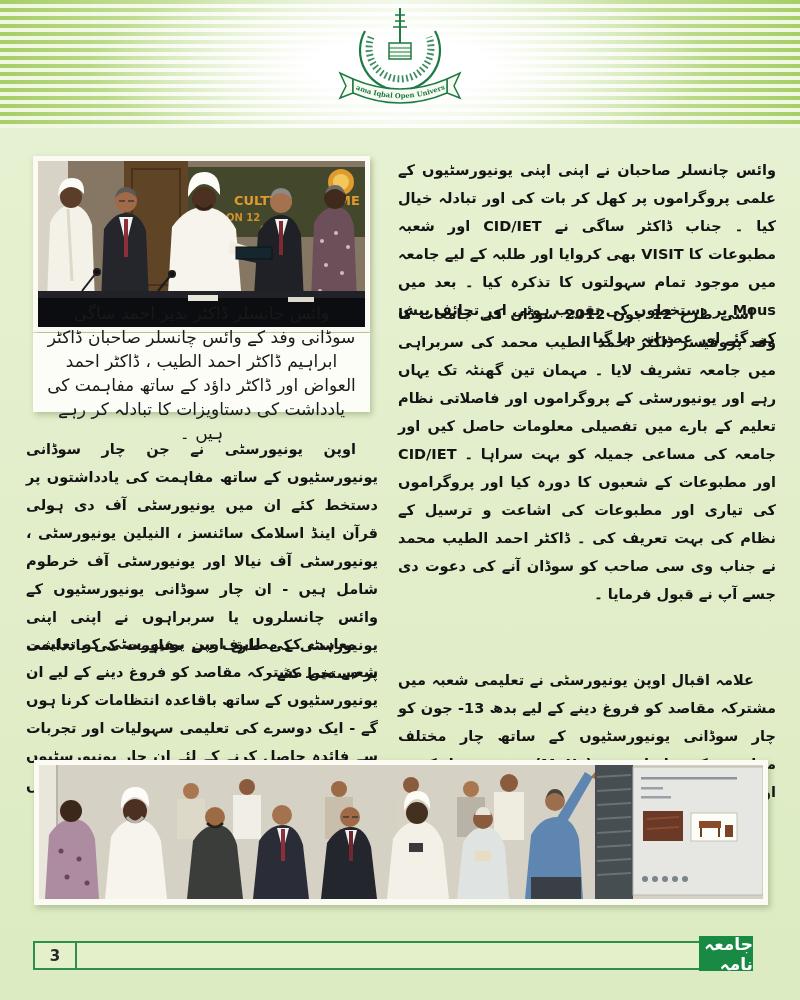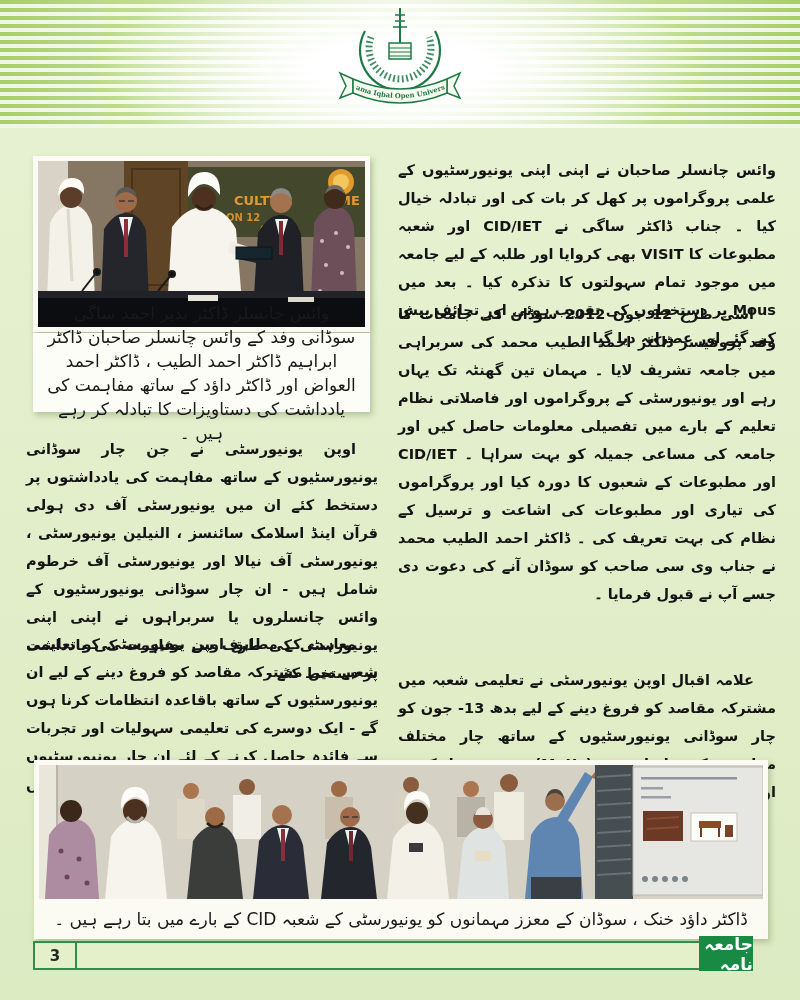--- a/index.html
+++ b/index.html
@@ -294,21 +294,20 @@
         <rect x="686" y="60" width="8" height="12" fill="#7a4526"></rect>
         <g fill="#7c848c">
           <circle cx="606" cy="114" r="3"></circle>
             <circle cx="616" cy="114" r="3"></circle>
             <circle cx="626" cy="114" r="3"></circle>
           <circle cx="636" cy="114" r="3"></circle>
             <circle cx="646" cy="114" r="3"></circle>
         </g>
       </g>
     </svg>
-    <p class="caption-text">ڈاکٹر داؤد خنک ، سوڈان کے معزز مہمانوں کو یونیورسٹی کے شعبہ CID کے بارے میں بتا رہے ہیں ۔</p>
   </section>
 
   <footer>
     <div class="footer-bar">
       <div class="page-number-cell">3</div>
       <div style="flex:1"></div>
     </div>
     <div class="masthead-box">جامعہ نامہ</div>
   </footer>
 

